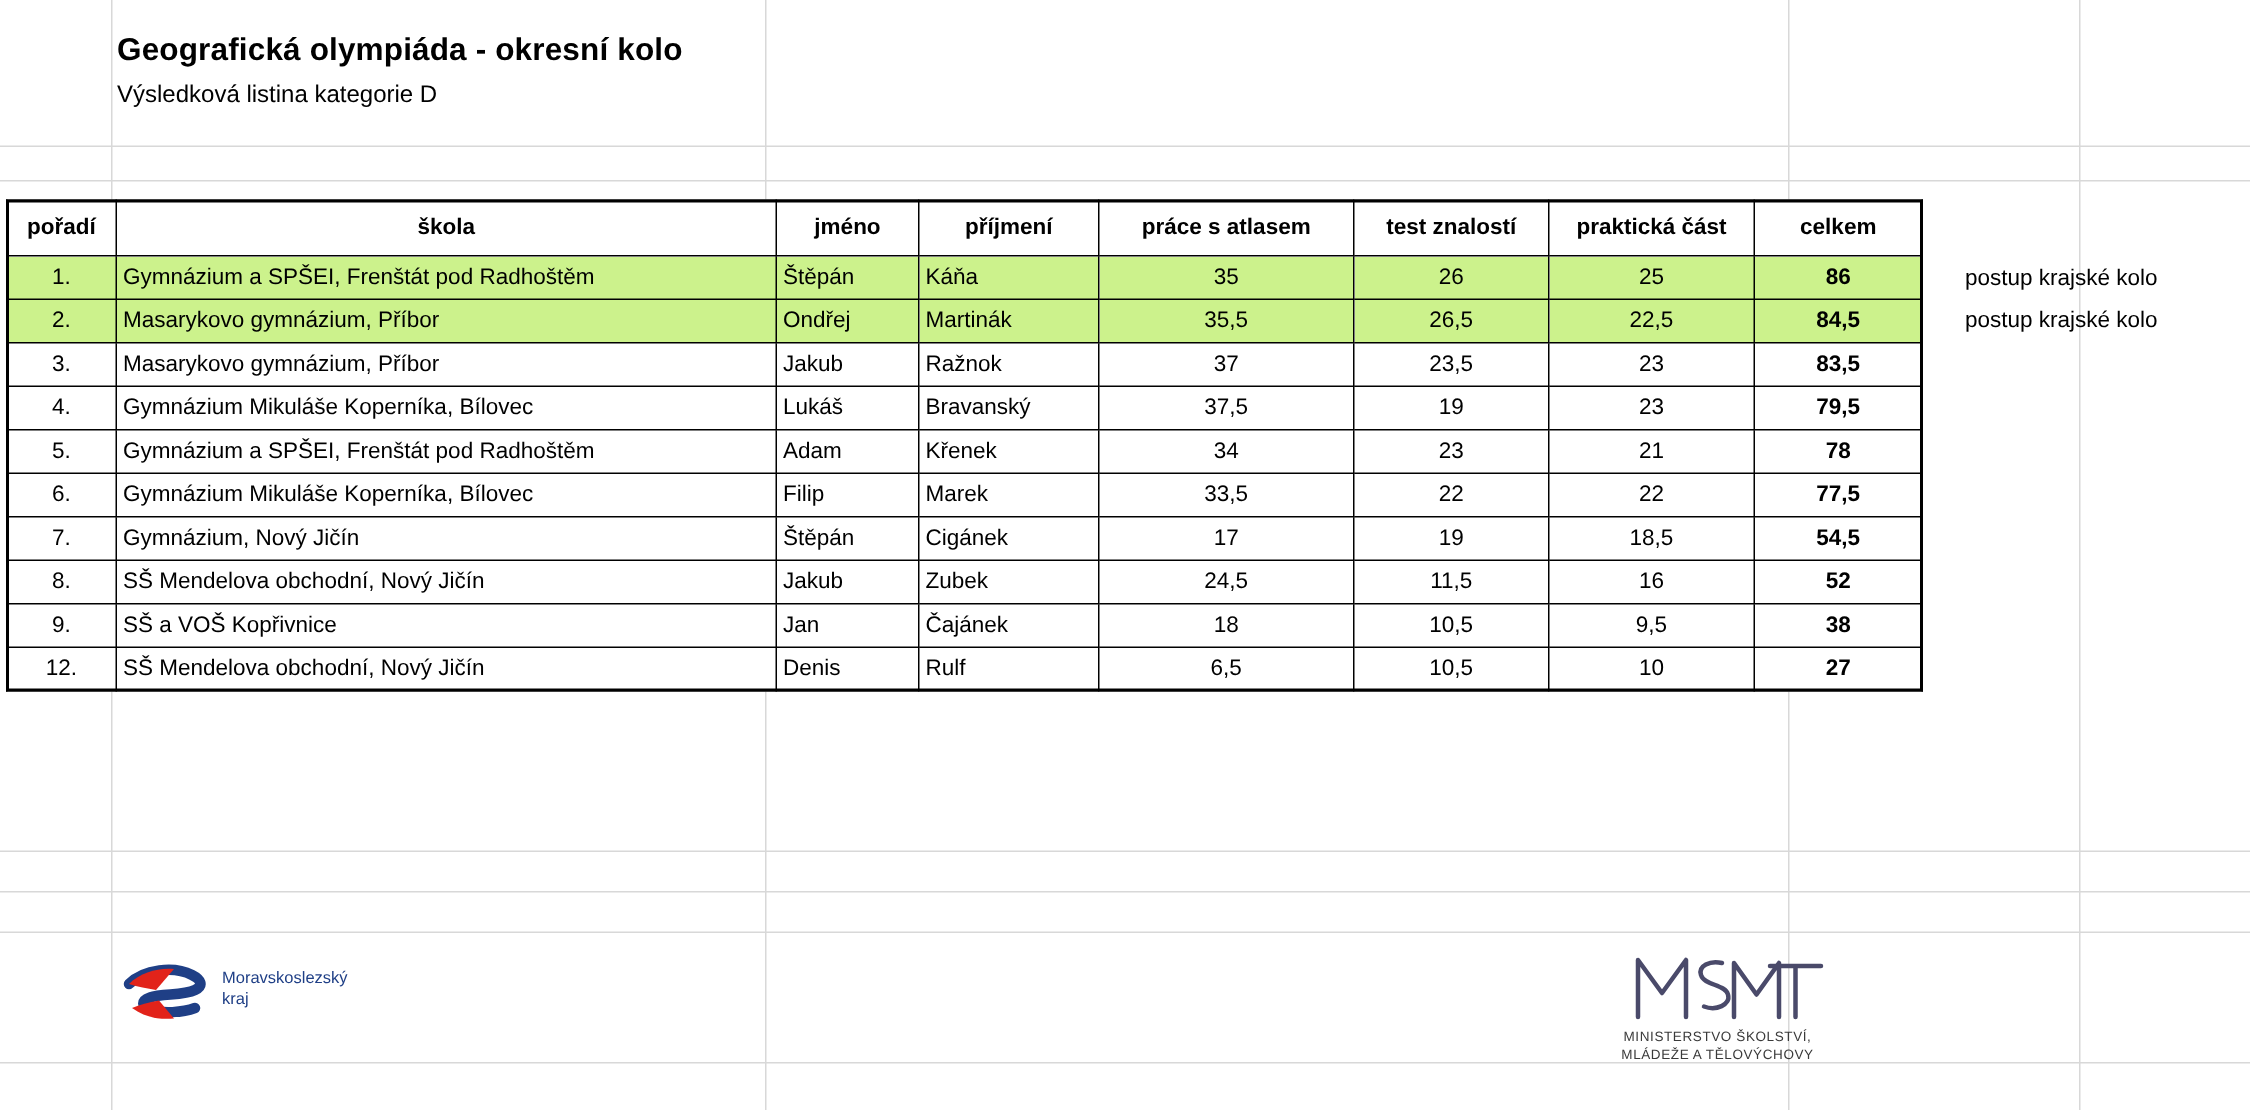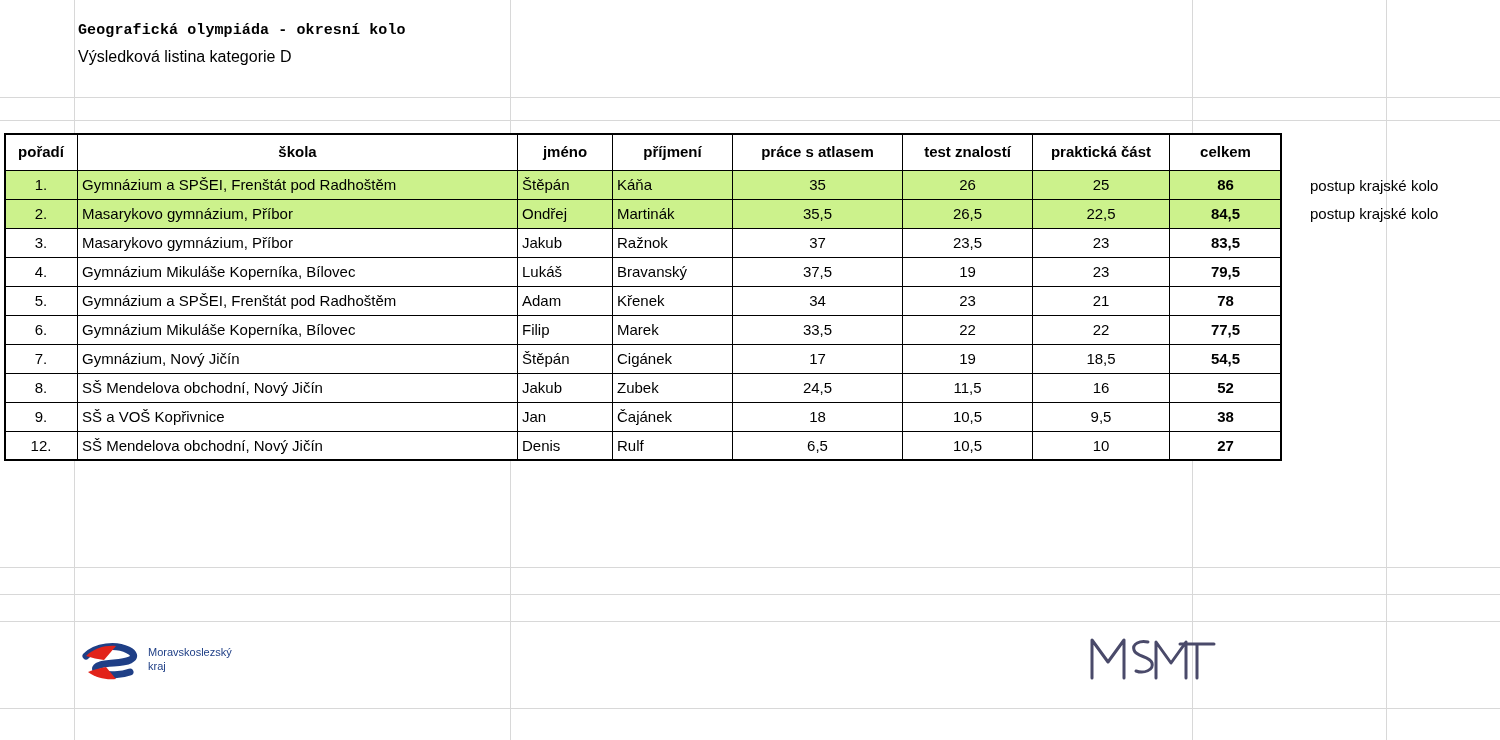--- a/index.html
+++ b/index.html
@@ -37,25 +37,24 @@
     background: #d8d8d8;
   }
 
   
   .title-block {
     position: absolute;
     left: 78px;
     top: 22px;
   }
   .doc-title {
-    font-size: 15px;
+    font-size: 21px;
     font-weight: bold;
     letter-spacing: 0.1px;
     white-space: nowrap;
-    font-family: Liberation Mono, monospace;
   }
   .doc-subtitle {
     font-size: 16px;
     margin-top: 9px;
     white-space: nowrap;
   }
 
   
   .results-wrap {
     position: absolute;
@@ -328,13 +327,17 @@
 
 <div class="logo-msmt">
   <svg width="230" height="58" viewBox="0 0 230 58">
     <g fill="none" stroke="#4a4a6a" stroke-width="3" stroke-linecap="round" stroke-linejoin="round">
       <path d="M62,48 L62,10 L78,32 L94,10 L94,48"></path>
       <path d="M118,12 C110,10 102,14 104,20 C106,27 120,26 122,33 C124,40 114,44 106,41"></path>
       <path d="M126,48 L126,12 L141,33 L156,12 L156,48"></path>
       <path d="M150,14 L184,14 M167,14 L167,48"></path>
     </g>
   </svg>
+  <div class="msmt-text">
+    <div>MINISTERSTVO ŠKOLSTVÍ,</div>
+    <div>MLÁDEŽE A TĚLOVÝCHOVY</div>
+  </div>
 </div>
 
 </body></html>

